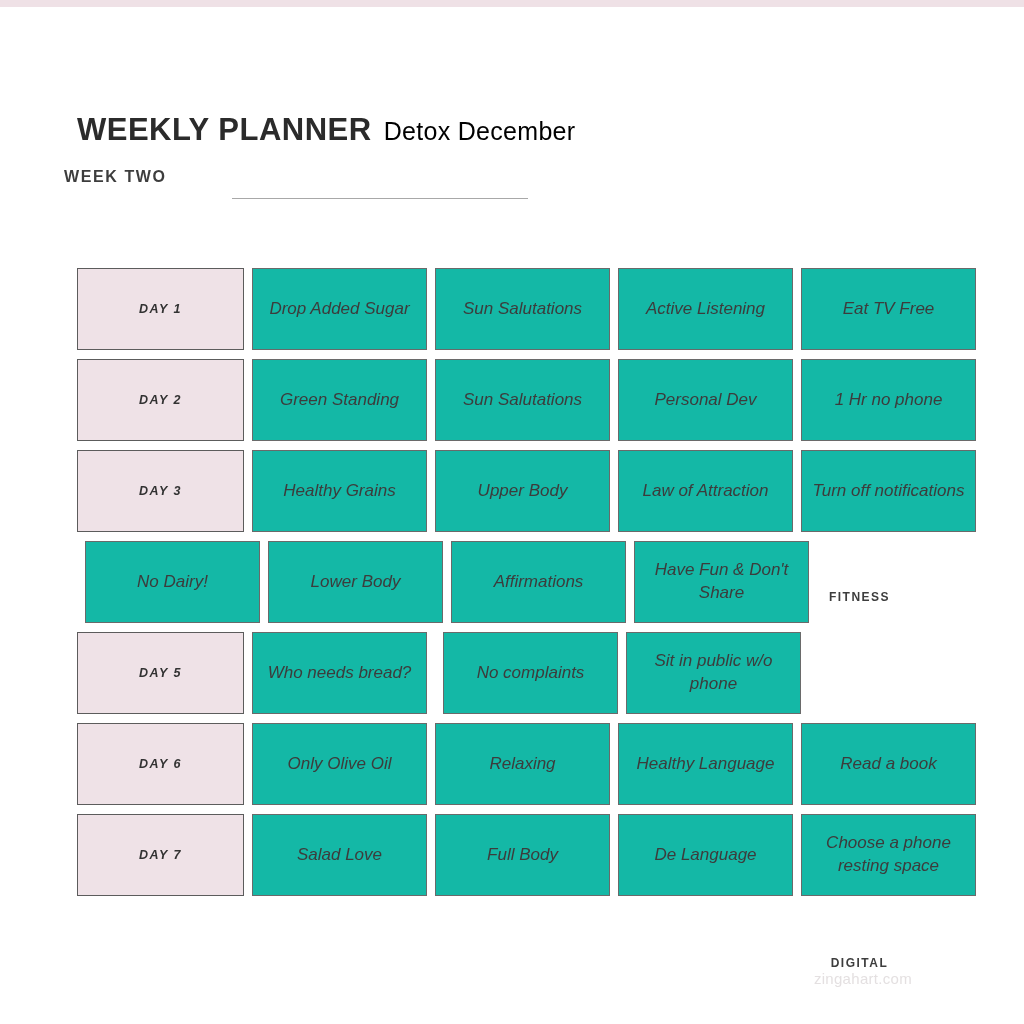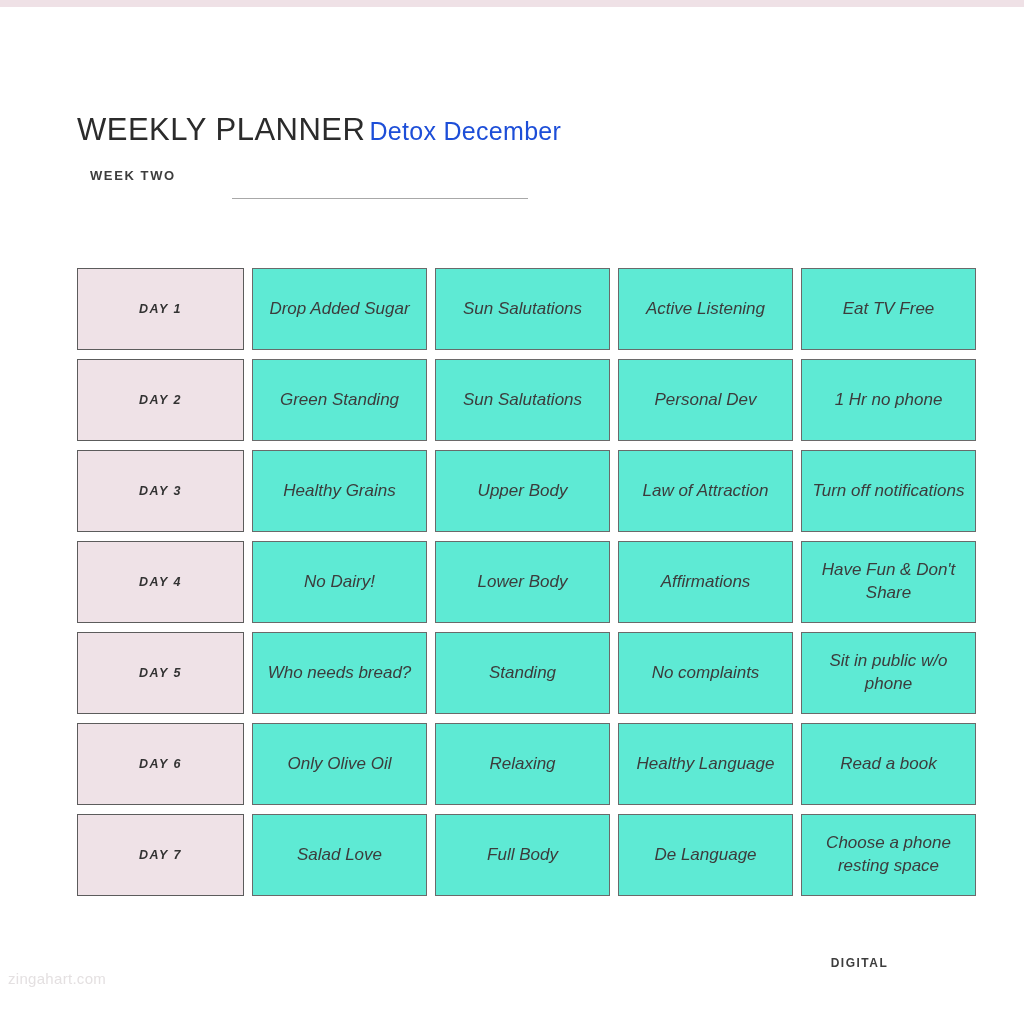--- a/index.html
+++ b/index.html
@@ -32,36 +32,36 @@
   }
   .title-block {
     position: absolute;
     left: 77px;
     top: 112px;
     display: flex;
     align-items: baseline;
   }
   .title-main {
     font-size: 31px;
-    font-weight: normal;
+    font-weight: bold;
     letter-spacing: 0.5px;
     color: #2b2b2b;
   }
   .title-sub {
     font-size: 25px;
     font-weight: normal;
-    color: #1d4ed8;
-    margin-left: 4px;
+    color: #000000;
+    margin-left: 12px;
     letter-spacing: 0.3px;
   }
   .week-label {
     position: absolute;
-    left: 90px;
+    left: 64px;
     top: 168px;
-    font-size: 13px;
+    font-size: 16px;
     letter-spacing: 1.6px;
     font-weight: bold;
     color: #3d3d3d;
   }
   .rule {
     position: absolute;
     left: 232px;
     top: 198px;
     width: 296px;
     height: 1px;
@@ -113,41 +113,41 @@
     font-size: 12.5px;
     letter-spacing: 1.5px;
     font-weight: bold;
     color: #333333;
   }
   .task-cell {
     width: 175px;
     flex: 0 0 175px;
     height: 82px;
     box-sizing: border-box;
-    background: #5eead4;
+    background: #14b8a6;
     border: 1px solid #6a6a6a;
     display: flex;
     align-items: center;
     justify-content: center;
     text-align: center;
     font-size: 17px;
     color: #3c3c3c;
     line-height: 1.35;
     padding: 0 3px;
   }
   .gap {
     width: 8px;
     flex: 0 0 8px;
   }
   .footer {
     position: absolute;
-    left: 8px;
+    left: 0;
     top: 970px;
     width: 912px;
-    text-align: left;
+    text-align: right;
     font-size: 15px;
     color: #e4e0e1;
     letter-spacing: 0.3px;
   }
 </style>
 </head>
 <body>
 
 <div class="page">
 
@@ -204,37 +204,35 @@
       <div class="task-cell">Healthy Grains</div>
       <div class="gap"></div>
       <div class="task-cell">Upper Body</div>
       <div class="gap"></div>
       <div class="task-cell">Law of Attraction</div>
       <div class="gap"></div>
       <div class="task-cell">Turn off notifications</div>
     </div>
 
     <div class="row">
-      <div class="day-cell">DAY 4</div>
       <div class="gap"></div>
       <div class="task-cell">No Dairy!</div>
       <div class="gap"></div>
       <div class="task-cell">Lower Body</div>
       <div class="gap"></div>
       <div class="task-cell">Affirmations</div>
       <div class="gap"></div>
       <div class="task-cell">Have Fun &amp; Don't Share</div>
     </div>
 
     <div class="row">
       <div class="day-cell">DAY 5</div>
       <div class="gap"></div>
       <div class="task-cell">Who needs bread?</div>
       <div class="gap"></div>
-      <div class="task-cell">Standing</div>
       <div class="gap"></div>
       <div class="task-cell">No complaints</div>
       <div class="gap"></div>
       <div class="task-cell">Sit in public w/o phone</div>
     </div>
 
     <div class="row">
       <div class="day-cell">DAY 6</div>
       <div class="gap"></div>
       <div class="task-cell">Only Olive Oil</div>

